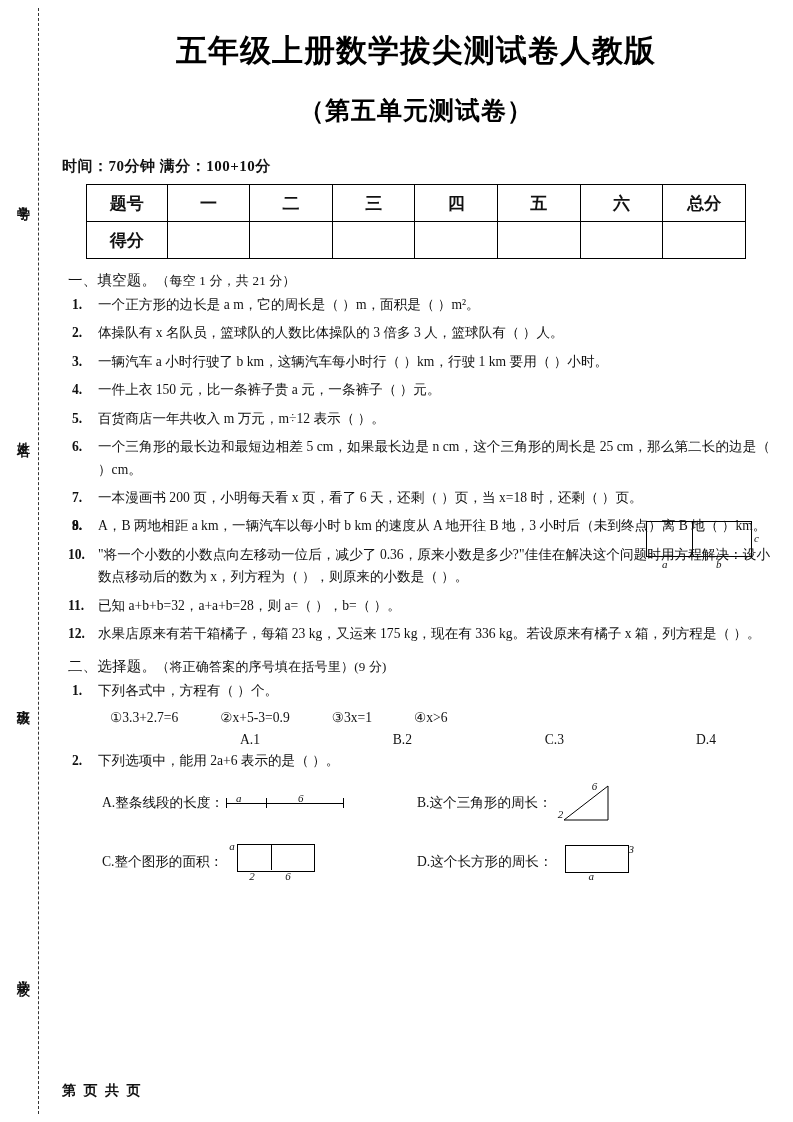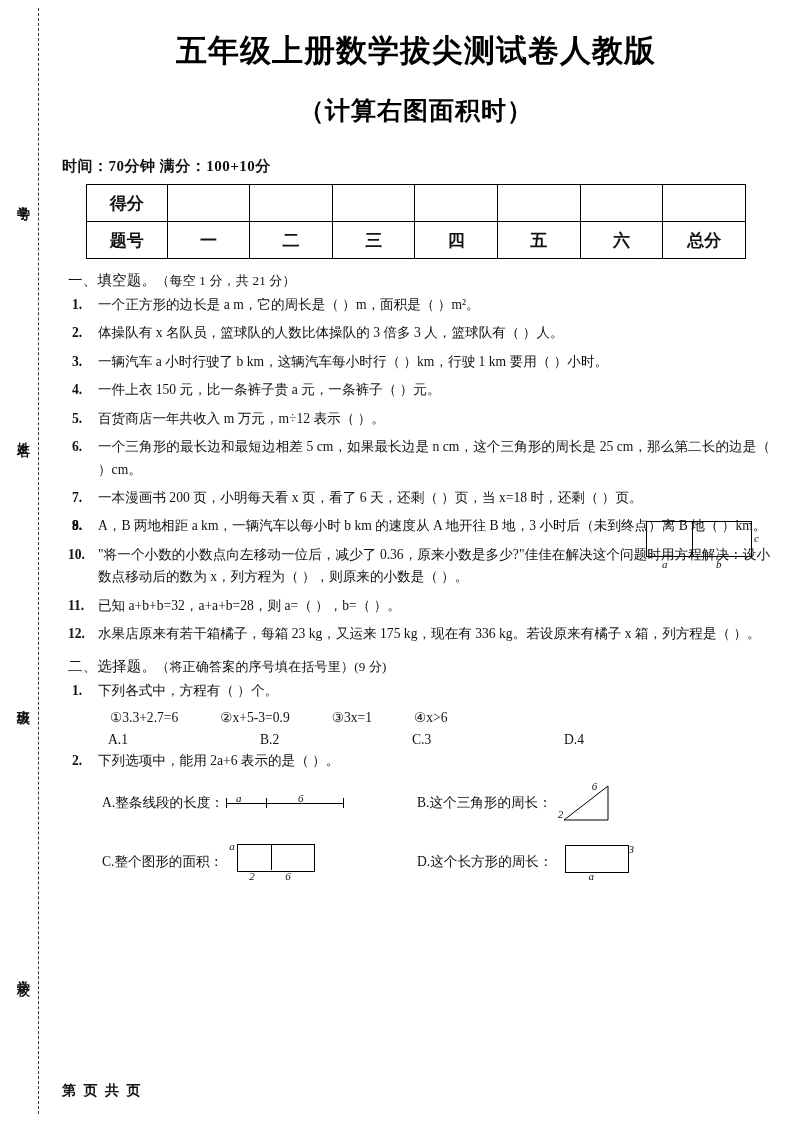--- a/index.html
+++ b/index.html
@@ -153,20 +153,21 @@
     display: flex;
     margin: 2px 0 4px 40px;
     font-size: 13.6px;
   }
   .choices-row span { margin-right: 34px; margin-left: 8px; }
 
   .abcd {
     display: flex;
     margin: 6px 0 2px 46px;
     font-size: 13.6px;
+    text-align: right;
   }
   .abcd span { width: 152px; }
 
   
   .optgrid {
     margin: 10px 0 0 40px;
     width: 630px;
   }
   .optrow {
     display: flex;
@@ -252,44 +253,44 @@
   <div class="dashed-line"></div>
   <div class="vlabel a">学号：</div>
   <div class="vlabel b">姓名：</div>
   <div class="vlabel c">班级：</div>
   <div class="vlabel d">学校：</div>
 </div>
 
 <div class="page">
 
   <div class="title">五年级上册数学拔尖测试卷人教版</div>
-  <div class="subtitle">（计算右图面积时）</div>
+  <div class="subtitle">（第五单元测试卷）</div>
   <div class="meta">时间：70分钟  满分：100+10分</div>
 
   <table class="score">
     <tbody>
         <tr>
-      <td class="lbl">得分</td>
-      <td class="cell"></td>
-      <td class="cell"></td>
-      <td class="cell"></td>
-      <td class="cell"></td>
-      <td class="cell"></td>
-      <td class="cell"></td>
-      <td class="cell"></td>
-    </tr>
-    <tr>
       <td class="lbl">题号</td>
       <td class="cell">一</td>
       <td class="cell">二</td>
       <td class="cell">三</td>
       <td class="cell">四</td>
       <td class="cell">五</td>
       <td class="cell">六</td>
       <td class="cell">总分</td>
+    </tr>
+    <tr>
+      <td class="lbl">得分</td>
+      <td class="cell"></td>
+      <td class="cell"></td>
+      <td class="cell"></td>
+      <td class="cell"></td>
+      <td class="cell"></td>
+      <td class="cell"></td>
+      <td class="cell"></td>
     </tr>
   </tbody>
     </table>
 
   <div class="section-head">
     <span>一、填空题。</span><span class="small">（每空 1 分，共 21 分）</span>
   </div>
 
   <div class="qlist">
 

